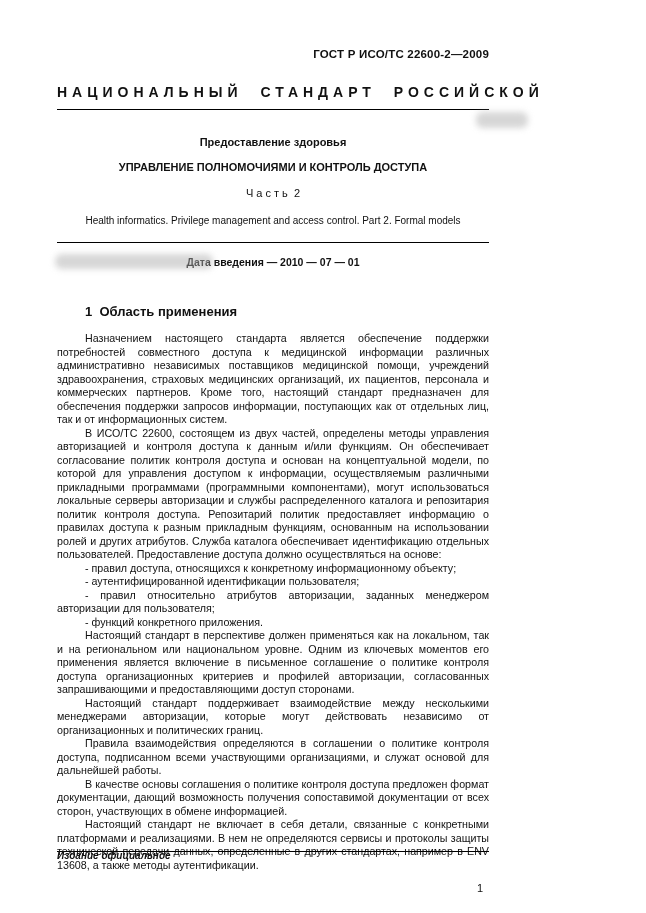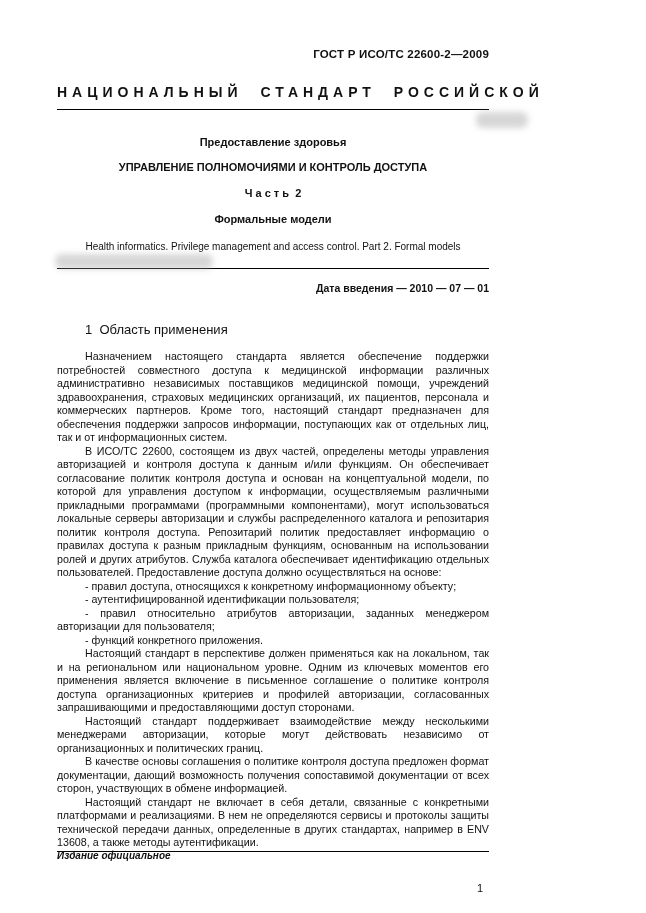--- a/index.html
+++ b/index.html
@@ -33,34 +33,34 @@
   .rule {
     border: none;
     border-top: 1px solid #000;
     margin: 0;
   }
   .rule-header { margin-top: 9px; }
   .rule-mid { margin-top: 15px; }
   .title-block { text-align: center; }
   .tb-subject   { margin-top: 26px; font-size: 11px; font-weight: bold; }
   .tb-title     { margin-top: 13px; font-size: 11px; font-weight: bold; }
-  .tb-part      { margin-top: 14px; font-size: 11px; font-weight: bold; white-space: pre; }
+  .tb-part      { margin-top: 14px; font-size: 11px; font-weight: normal; white-space: pre; }
   .tb-subtitle  { margin-top: 14px; font-size: 11px; font-weight: bold; }
   .tb-en        { margin-top: 16px; font-size: 10px; font-weight: normal; margin-bottom: 16px; }
   .date-line {
     margin-top: 13px;
-    text-align: right;
+    text-align: center;
     font-size: 10.5px;
     font-weight: bold;
   }
   .section-heading {
-    margin-top: 28px;
+    margin-top: 36px;
     margin-left: 28px;
     font-size: 13px;
-    font-weight: normal;
+    font-weight: bold;
     white-space: pre;
   }
   .body-text { margin-top: 13px; }
   .body-text p {
     margin: 0;
     font-size: 10.7px;
     line-height: 13.5px;
     text-align: justify;
     text-indent: 28px;
   }
@@ -107,39 +107,39 @@
 
   <hr class="rule rule-header">
 
   <div class="smudge smudge-top"></div>
   <div class="smudge smudge-left"></div>
 
   <div class="title-block">
     <div class="tb-subject">Предоставление здоровья</div>
     <div class="tb-title">УПРАВЛЕНИЕ ПОЛНОМОЧИЯМИ И КОНТРОЛЬ ДОСТУПА</div>
     <div class="tb-part">Ч а с т ь  2</div>
-    <div class="tb-subtitle">Формальные модели</div>
     <div class="tb-en">Health informatics. Privilege management and access control. Part 2. Formal models</div>
   </div>
 
   <hr class="rule rule-mid">
 
   <div class="date-line">Дата введения — 2010 — 07 — 01</div>
 
   <div class="section-heading">1  Область применения</div>
 
   <div class="body-text">
     <p>Назначением настоящего стандарта является обеспечение поддержки потребностей совместного доступа к медицинской информации различных административно независимых поставщиков медицинской помощи, учреждений здравоохранения, страховых медицинских организаций, их пациентов, персонала и коммерческих партнеров. Кроме того, настоящий стандарт предназначен для обеспечения поддержки запросов информации, поступающих как от отдельных лиц, так и от информационных систем.</p>
     <p>В ИСО/ТС 22600, состоящем из двух частей, определены методы управления авторизацией и контроля доступа к данным и/или функциям. Он обеспечивает согласование политик контроля доступа и основан на концептуальной модели, по которой для управления доступом к информации, осуществляемым различными прикладными программами (программными компонентами), могут использоваться локальные серверы авторизации и службы распределенного каталога и репозитария политик контроля доступа.  Репозитарий политик предоставляет информацию о правилах доступа к разным прикладным функциям, основанным на использовании ролей и других атрибутов. Служба каталога обеспечивает идентификацию отдельных пользователей. Предоставление доступа должно осуществляться на основе:</p>
     <p>- правил доступа, относящихся к конкретному информационному объекту;</p>
     <p>- аутентифицированной идентификации пользователя;</p>
     <p>- правил относительно атрибутов авторизации, заданных менеджером авторизации для пользователя;</p>
     <p>- функций конкретного приложения.</p>
     <p>Настоящий стандарт в перспективе должен применяться как на локальном, так и на региональном или национальном уровне. Одним из ключевых моментов его применения является включение в письменное соглашение о политике контроля доступа организационных критериев и профилей авторизации, согласованных  запрашивающими и предоставляющими доступ сторонами.</p>
     <p>Настоящий стандарт поддерживает взаимодействие между несколькими менеджерами авторизации, которые могут действовать независимо от организационных и политических границ.</p>
+    <p>Правила взаимодействия определяются в соглашении о политике контроля доступа, подписанном всеми участвующими организациями, и служат основой для дальнейшей работы.</p>
     <p>В качестве основы соглашения о политике контроля доступа предложен формат документации, дающий возможность получения сопоставимой документации от всех сторон, участвующих в обмене информацией.</p>
     <p>Настоящий стандарт не включает в себя детали, связанные с конкретными платформами и реализациями. В нем не определяются сервисы и протоколы защиты технической передачи данных, определенные в других стандартах, например в ENV 13608, а также методы аутентификации.</p>
   </div>
 
   <hr class="footer-rule">
   <div class="edition-note">Издание официальное</div>
   <div class="page-number">1</div>
 
 </div>
 

